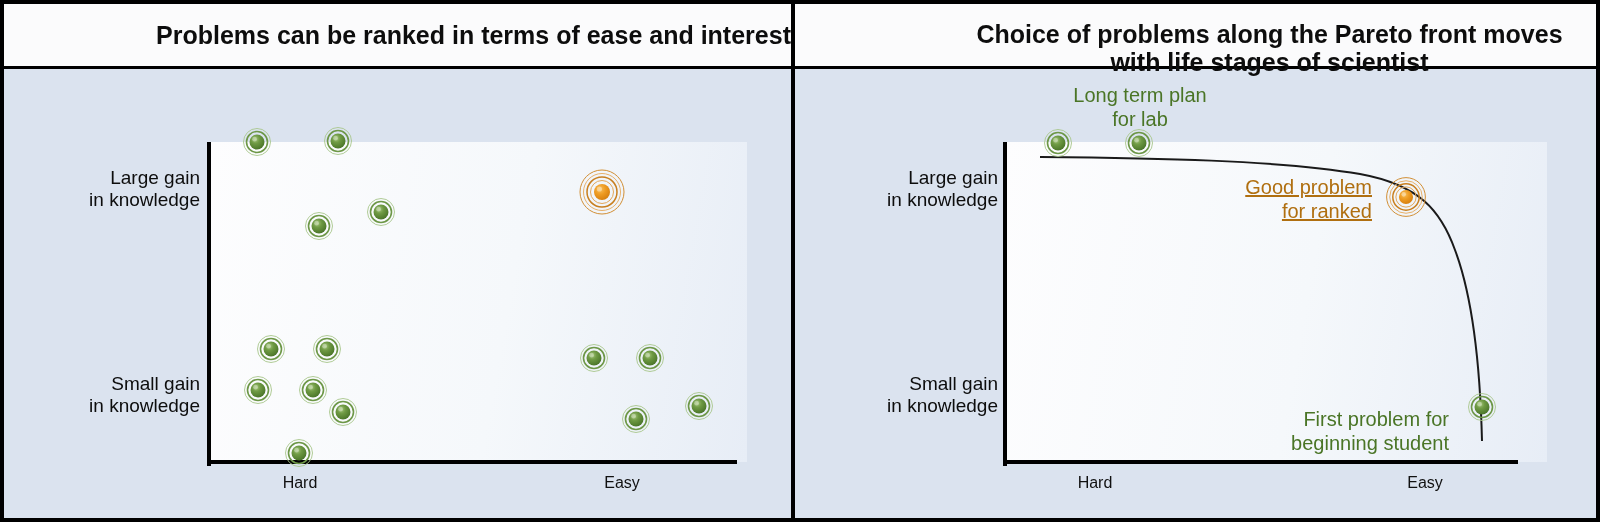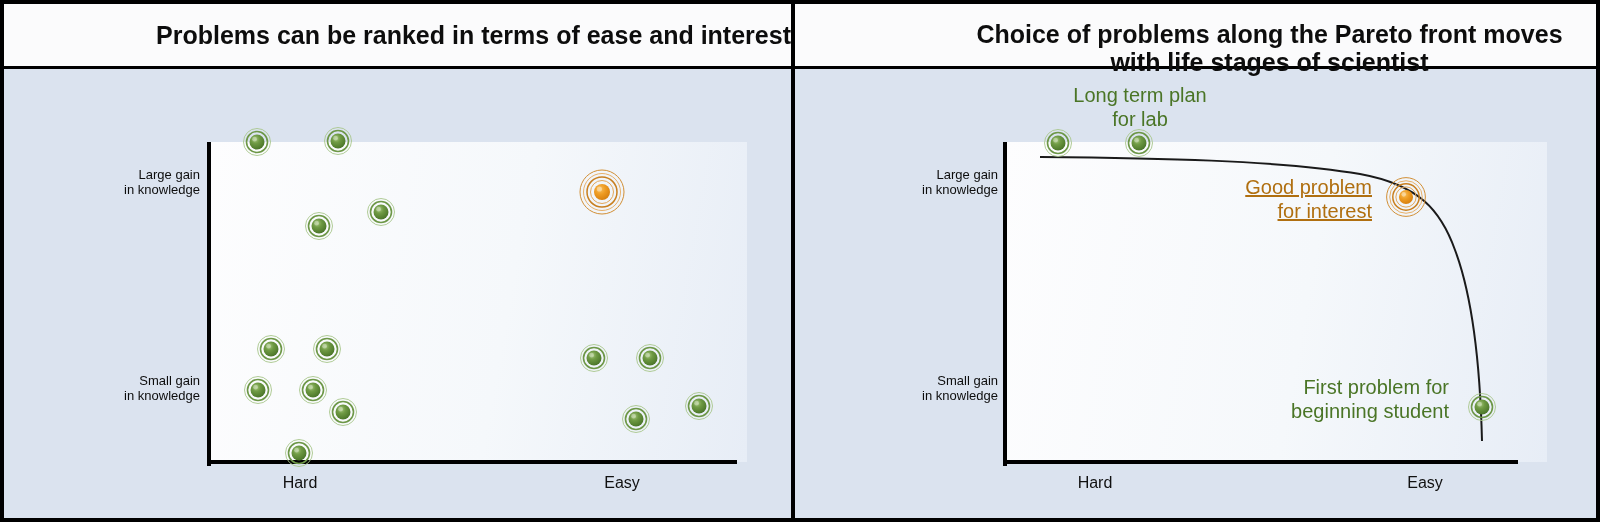--- a/index.html
+++ b/index.html
@@ -22,36 +22,36 @@
   .plot.pr{left:1001px;width:542px;}
 
   .axis{position:absolute;background:#000;z-index:2;}
   .y-axis{width:4px;height:324px;top:138px;}
   .x-axis{height:4px;top:456px;}
   .y-axis.l{left:203px;}
   .x-axis.l{left:203px;width:530px;}
   .y-axis.r{left:999px;}
   .x-axis.r{left:999px;width:515px;}
 
-  .gain-label{position:absolute;text-align:right;font-size:13px;line-height:1.16;color:#0d0d0d;white-space:nowrap;}
+  .gain-label{position:absolute;text-align:right;font-size:19px;line-height:1.16;color:#0d0d0d;white-space:nowrap;}
   .gain-label span{display:block;}
   .gl-ll{left:28px;top:163px;width:168px;}
   .gl-ls{left:28px;top:369px;width:168px;}
   .gl-rl{left:826px;top:163px;width:168px;}
   .gl-rs{left:826px;top:369px;width:168px;}
 
   .tick{position:absolute;top:470px;font-size:16px;color:#111;transform:translateX(-50%);white-space:nowrap;}
 
   .ann{position:absolute;font-size:20px;line-height:1.18;z-index:5;white-space:nowrap;}
   .ann span{display:block;}
   .ann-green{color:#4a7526;}
   .ann-orange{color:#b06f10;text-decoration:underline;}
   .ann-longterm{left:1136px;top:80px;transform:translateX(-50%);text-align:center;}
   .ann-postdoc{right:224px;top:172px;text-align:right;}
-  .ann-student{right:147px;top:372px;text-align:right;}
+  .ann-student{right:147px;top:404px;text-align:right;}
 
   .chart-svg{position:absolute;left:0;top:0;width:1592px;height:514px;z-index:4;pointer-events:none;}
 </style>
 </head>
 <body>
 
 <div class="figure">
 
   <div class="title-row">
     <div class="title-cell left">Problems can be ranked in terms of ease and interest</div>
@@ -88,21 +88,21 @@
   <div class="tick" style="left:618px;">Easy</div>
   <div class="tick" style="left:1091px;">Hard</div>
   <div class="tick" style="left:1421px;">Easy</div>
 
   <div class="ann ann-green ann-longterm">
     <span>Long term plan</span>
     <span>for lab</span>
   </div>
   <div class="ann ann-orange ann-postdoc">
     <span>Good problem</span>
-    <span>for interest</span>
+    <span>for ranked</span>
   </div>
   <div class="ann ann-green ann-student">
     <span>First problem for</span>
     <span>beginning student</span>
   </div>
 
   <svg class="chart-svg" viewBox="4 4 1592 514">
     <defs>
       <radialGradient id="greenSphere" cx="38%" cy="32%" r="75%">
         <stop offset="0%" stop-color="#a6c77d"></stop>

